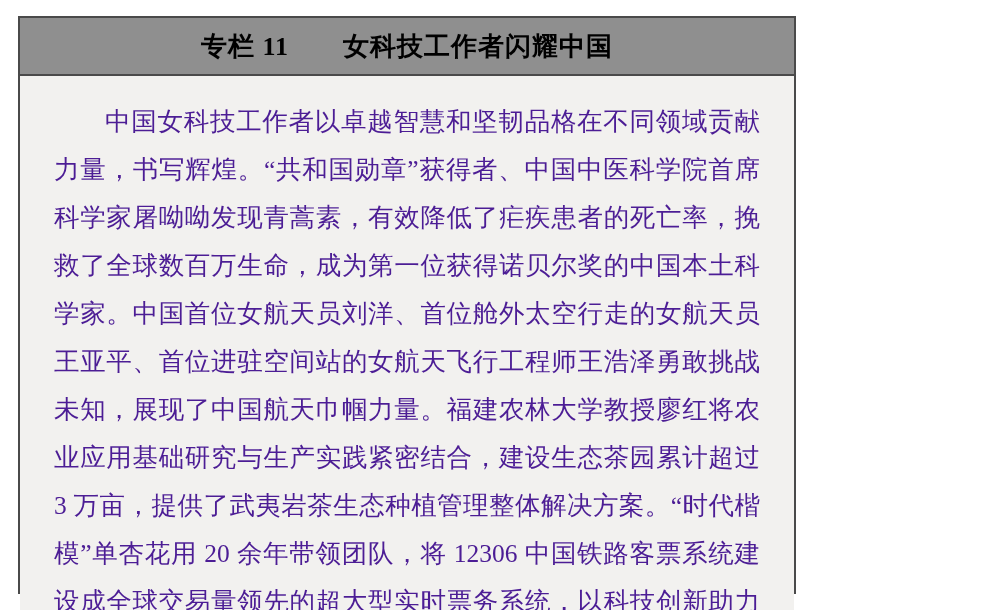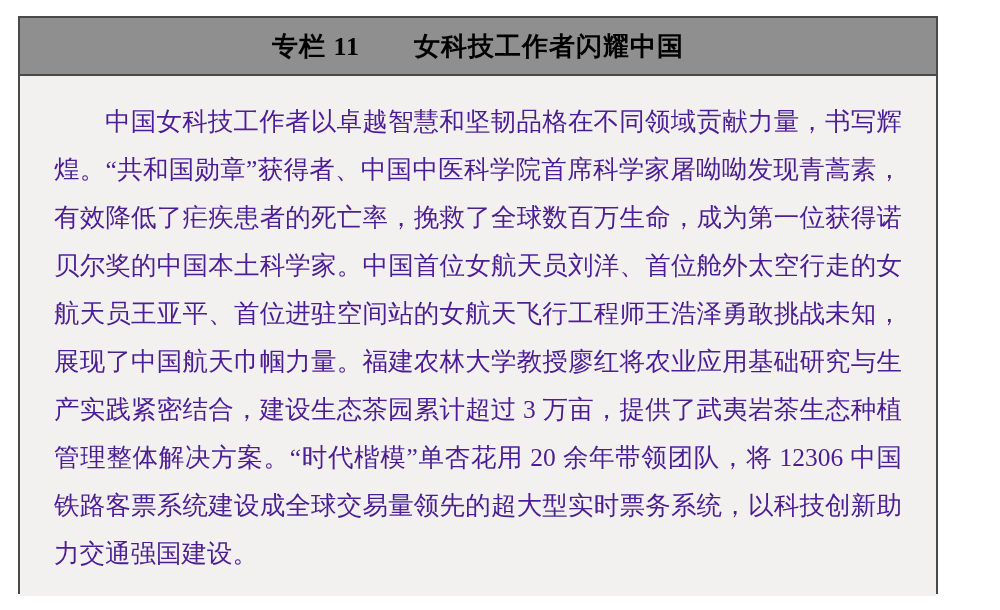--- a/index.html
+++ b/index.html
@@ -16,21 +16,21 @@
     width: 1000px;
     height: 610px;
     position: relative;
     background: #ffffff;
     box-sizing: border-box;
   }
   .box {
     position: absolute;
     left: 18px;
     top: 16px;
-    width: 920px;
+    width: 778px;
     height: 578px;
     border: 2px solid #4a4a4a;
     box-sizing: border-box;
     background: #f2f1ef;
     display: flex;
     flex-direction: column;
   }
   .box-header {
     background: #8f8f8f;
     color: #000000;

